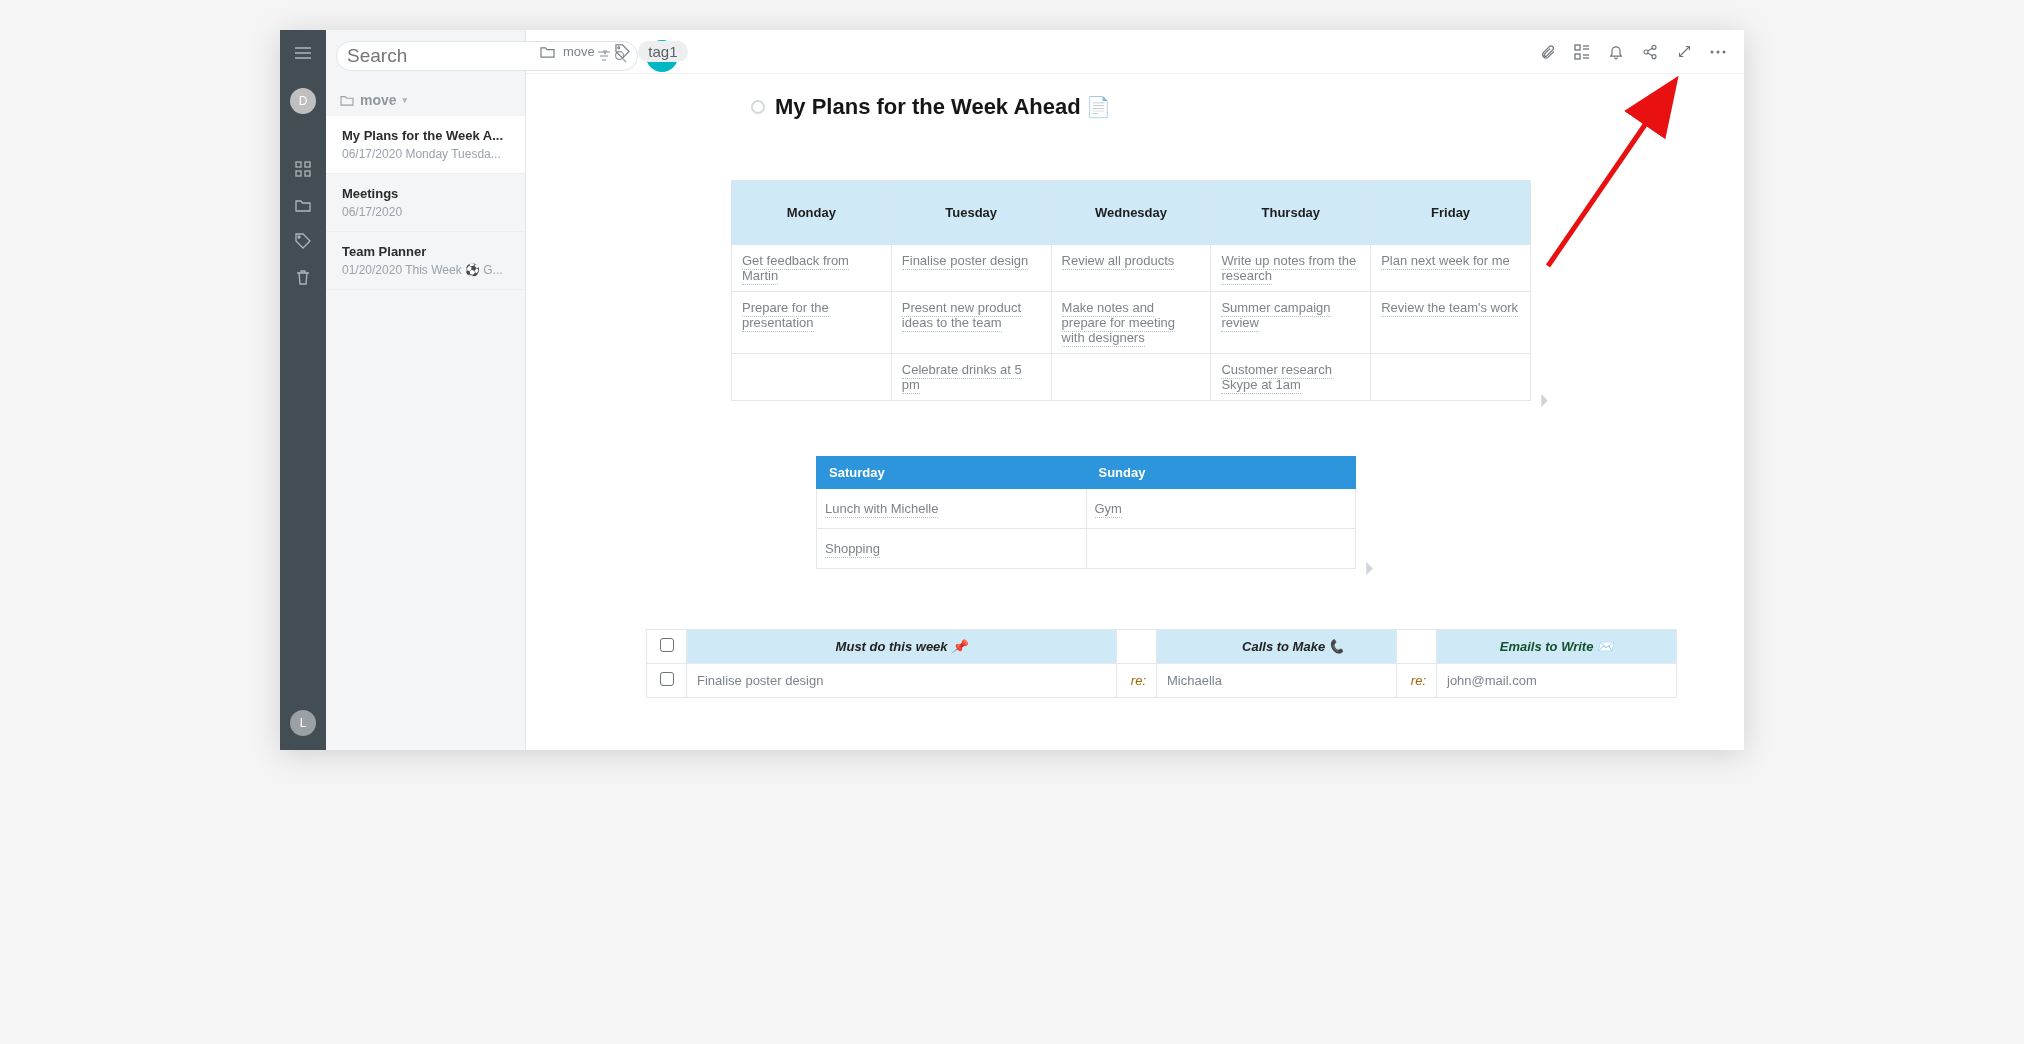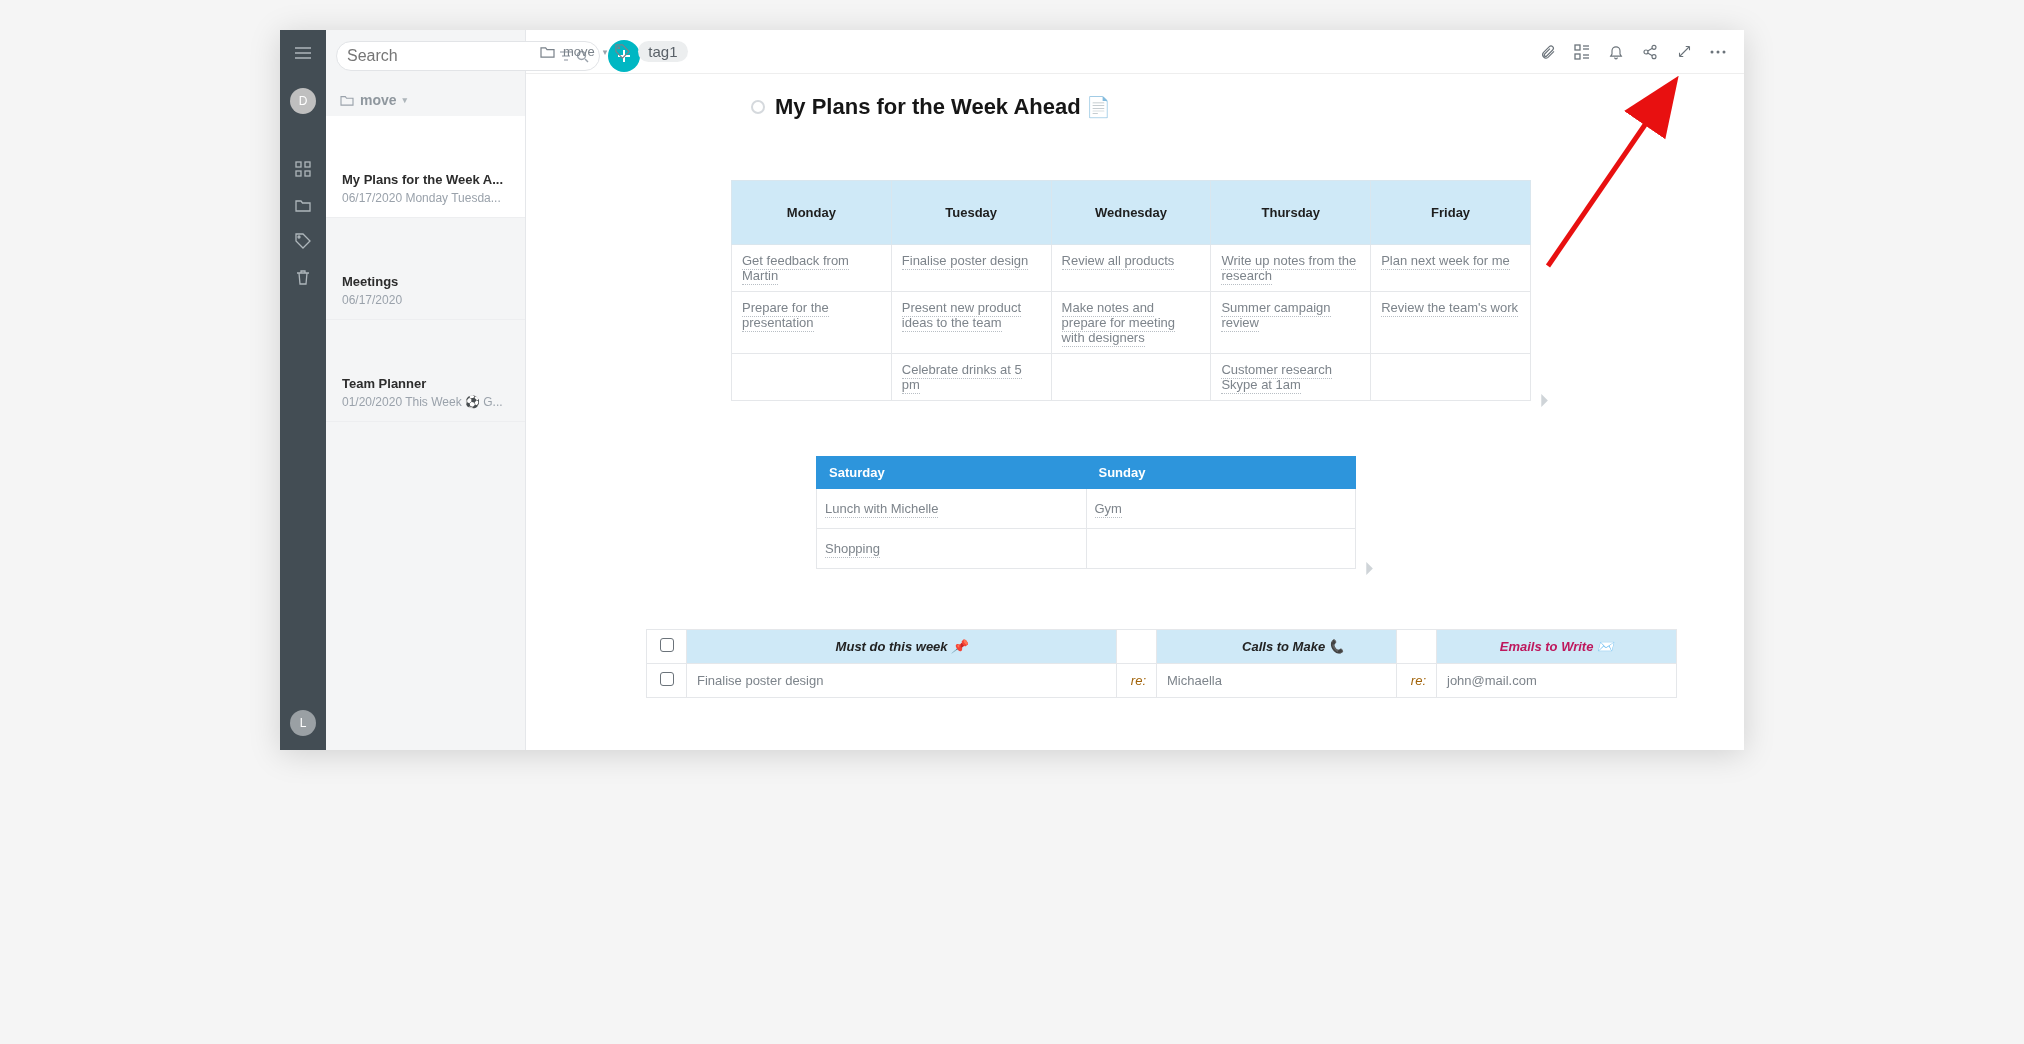--- a/index.html
+++ b/index.html
@@ -11,28 +11,28 @@
   .rail .hamburger, .rail .rail-icon { width:22px; height:22px; display:flex; align-items:center; justify-content:center; color:#aeb6bb; cursor:pointer;}
   .rail .avatar { width:26px; height:26px; border-radius:50%; background:#bfbfbf; color:#fff; font-size:12px; display:flex; align-items:center; justify-content:center; margin-top:10px; margin-bottom:30px;}
   .rail .rail-bottom { margin-top:auto; margin-bottom:14px;}
   .rail .rail-bottom .avatar { margin:0; background:#9aa0a4;}
   svg { display:block; }
 
   
   .sidebar { width: 200px; background:#f4f5f6; border-right:1px solid #e5e7ea; display:flex; flex-direction:column;}
   .sidebar-top { display:flex; align-items:center; gap:8px; padding:10px 10px 8px 10px;}
   .search-pill { flex:1; height:30px; border:1px solid #e2e4e7; border-radius:18px; background:#fff; display:flex; align-items:center; padding:0 10px; color:#9aa2ab; gap:6px;}
-  .search-pill input { border:none; outline:none; flex:1; font-size:16px; background:transparent; color:#555;}
+  .search-pill input { border:none; outline:none; flex:1; font-size:19px; background:transparent; color:#555;}
   .search-pill .right-icons { display:flex; gap:4px; align-items:center; color:#9aa2ab;}
   .add-btn { width:32px; height:32px; border-radius:50%; background:#00b7c3; display:flex; align-items:center; justify-content:center; color:#fff; cursor:pointer; flex-shrink:0;}
   .folder-header { padding:12px 14px 8px 14px; color:#8f979e; font-weight:600; display:flex; align-items:center; gap:6px; cursor:pointer;}
   .folder-header .chev { font-size:9px; color:#aeb6bb;}
   .note-item { padding:12px 16px; border-bottom:1px solid #edeef0; cursor:pointer;}
   .note-item.active { background:#fff;}
-  .note-item .title { font-size:13px; font-weight:700; color:#2c2c2c; white-space:nowrap; overflow:hidden; text-overflow:ellipsis;margin-top:44px;}
+  .note-item .title { font-size:13px; font-weight:700; color:#2c2c2c; white-space:nowrap; overflow:hidden; text-overflow:ellipsis;}
   .note-item .meta { font-size:12px; color:#9aa2ab; margin-top:4px; white-space:nowrap; overflow:hidden; text-overflow:ellipsis;}
 
   
   .main { flex:1; display:flex; flex-direction:column; position:relative; overflow:hidden;}
   .topbar { height:44px; border-bottom:1px solid #eee; display:flex; align-items:center; padding:0 14px; gap:10px; color:#7a828a;}
   .topbar .breadcrumb { display:flex; align-items:center; gap:8px; font-size:13px;}
   .topbar .breadcrumb .folder-icon, .topbar .breadcrumb .tag-icon { display:flex; align-items:center;}
   .tag-chip { background:#eceeef; border-radius:11px; padding:2px 10px; font-size:15px; color:#5a6168;}
   .topbar .spacer { flex:1;}
   .topbar .action-icon { width:24px; height:24px; display:flex; align-items:center; justify-content:center; cursor:pointer; color:#6b737a;}
@@ -59,21 +59,21 @@
   table.weekend td { border:1px solid #e5e7ea; padding:8px 8px; font-size:13px; color:#7d848b; height:40px;}
   table.weekend td span.link { border-bottom:1px dotted #b8bec4; padding-bottom:1px; cursor:pointer;}
 
   
   .todo-wrap { margin-top:60px; margin-left:80px; width:980px;}
   table.todo { border-collapse:collapse; width:100%; table-layout:fixed;}
   table.todo th, table.todo td { border:1px solid #e5e7ea; padding:8px 10px; font-size:13px; vertical-align:middle;}
   table.todo .cbcol { width:40px; text-align:center; background:#fff;}
   table.todo th.head-must { background:#cfe9f7; font-weight:700; font-style:italic; text-align:center; width:430px; color:#222;}
   table.todo th.head-calls { background:#cfe9f7; font-weight:700; font-style:italic; text-align:center; width:240px; color:#222;padding-left:44px;}
-  table.todo th.head-emails { background:#cfe9f7; font-weight:700; font-style:italic; width:240px; color:#be185d;}
+  table.todo th.head-emails { background:#cfe9f7; font-weight:700; font-style:italic; width:240px; color:#14532d;}
   table.todo td.val { color:#7d848b;}
   table.todo td.re { font-style:italic; text-align:right; padding-right:10px; color:#a16207; width:46px;}
   .cb { display:inline-block; width:14px; height:14px; border:1.5px solid #6b737a; border-radius:3px;}
 
   
   .arrow-overlay { position:absolute; top:36px; right:16px; pointer-events:none;}
 </style>
 </head>
 <body>
 

